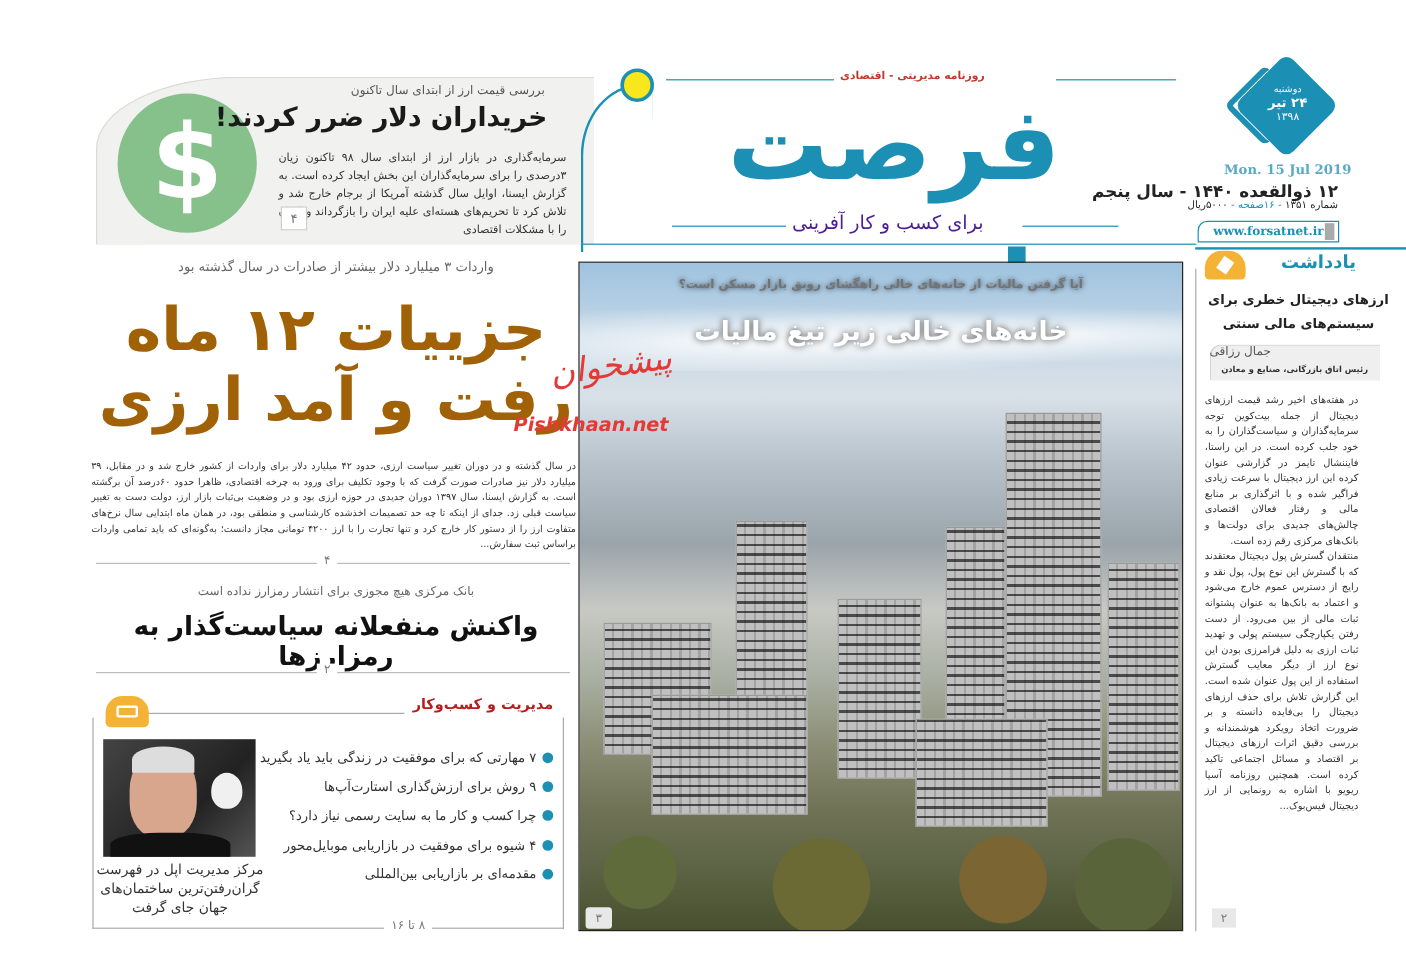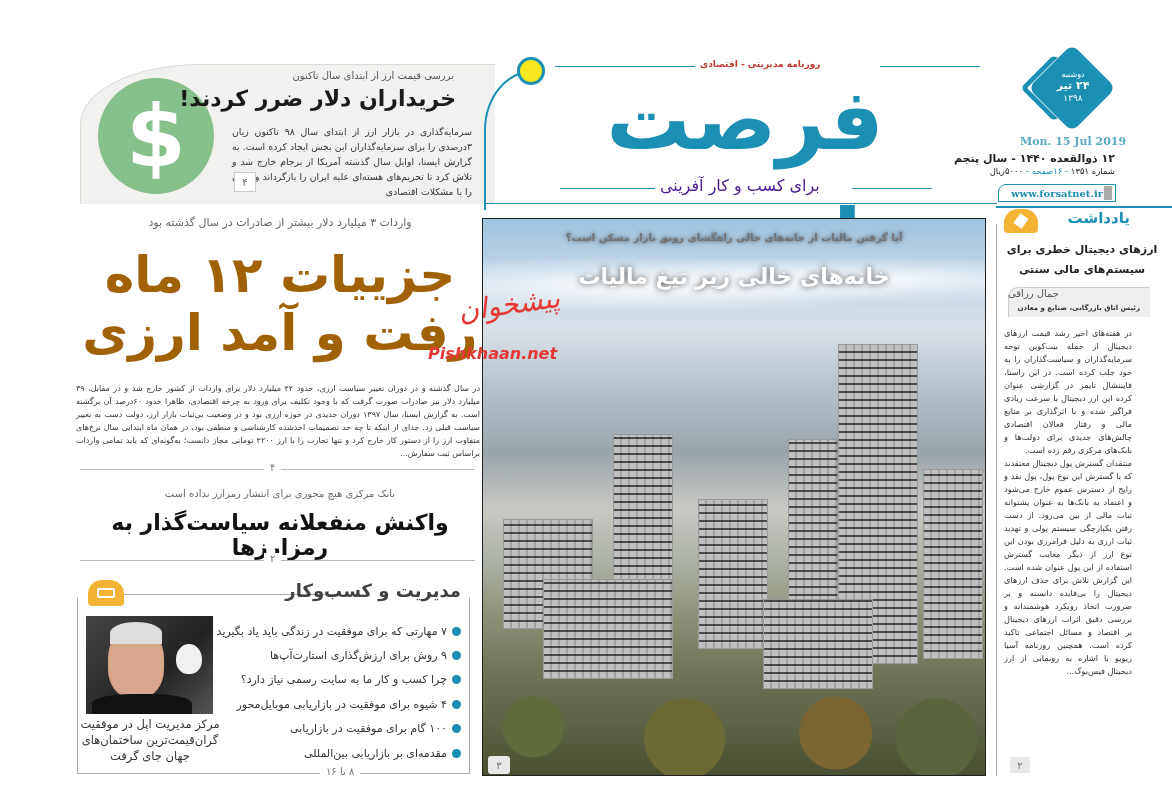--- a/index.html
+++ b/index.html
@@ -25,38 +25,38 @@
   .logo-tag-line-r { position: absolute; left: 852px; top: 188px; width: 80px; height: 1px; background: #1b8fb4; }
   .masthead-rule { position: absolute; left: 485px; top: 203px; width: 512px; height: 1px; background: #1b8fb4; }
 
   .date-diamond { position: absolute; left: 1041px; top: 57px; width: 62px; height: 62px; background: #1b8fb4; transform: rotate(45deg); border-radius: 8px; }
   .date-diamond-chev { position: absolute; left: 1030px; top: 64px; width: 48px; height: 48px; border-left: 5px solid #1b8fb4; border-bottom: 5px solid #1b8fb4; transform: rotate(45deg); border-radius: 6px; }
   .date-text { position: absolute; left: 1046px; top: 70px; width: 54px; text-align: center; color: #fff; }
   .date-text .d1 { font-size: 8px; display: block; }
   .date-text .d2 { font-size: 11px; font-weight: bold; display: block; line-height: 14px; }
   .date-text .d3 { font-size: 9px; display: block; }
   .date-en { position: absolute; left: 1020px; top: 135px; font-size: 11px; color: #5aa9c6; font-weight: bold; direction: ltr; font-family: "DejaVu Serif", serif; }
-  .date-hijri { position: absolute; right: 57px; top: 152px; font-size: 11px; font-weight: bold; color: #222; white-space: nowrap; }
+  .date-hijri { position: absolute; right: 57px; top: 152px; font-size: 14px; font-weight: bold; color: #222; white-space: nowrap; }
   .issue-line { position: absolute; right: 57px; top: 166px; font-size: 8.5px; color: #222; white-space: nowrap; }
   .issue-line .hl { color: #1b8fb4; }
   .site-box { position: absolute; left: 998px; top: 184px; width: 118px; height: 18px; border: 1px solid #1b8fb4; border-radius: 8px 0 0 0; display: flex; align-items: center; justify-content: center; font-size: 10px; color: #1b8fb4; font-weight: bold; direction: ltr; font-family: "DejaVu Serif", serif; }
   .site-bar { position: absolute; left: 1104px; top: 186px; width: 8px; height: 14px; background: #aaa; }
 
   
   .lead-kicker { position: absolute; left: 80px; top: 216px; width: 400px; text-align: center; font-size: 11px; color: #666; }
   .lead-title { position: absolute; left: 80px; top: 246px; width: 400px; text-align: center; font-size: 50px; font-weight: bold; line-height: 58px; color: #a16207; }
   .lead-body { position: absolute; left: 76px; top: 382px; width: 404px; font-size: 8px; line-height: 13px; color: #333; text-align: justify; }
   .sep { position: absolute; height: 1px; background: #bbb; }
   .sep-num { position: absolute; font-size: 10px; color: #777; background: #fff; padding: 0 6px; }
   .second-kicker { position: absolute; left: 80px; top: 488px; width: 400px; text-align: center; font-size: 10px; color: #666; }
   .second-title { position: absolute; left: 80px; top: 510px; width: 400px; text-align: center; font-size: 22px; font-weight: bold; color: #111; }
 
   .mgmt-box { position: absolute; left: 77px; top: 598px; width: 393px; height: 176px; border: 1px solid #aaa; border-top: none; }
   .mgmt-header-line { position: absolute; left: 122px; top: 594px; width: 215px; height: 1px; background: #aaa; }
-  .mgmt-title { position: absolute; right: 711px; top: 580px; font-size: 18px; font-weight: bold; color: #404040; }
+  .mgmt-title { position: absolute; right: 711px; top: 580px; font-size: 12px; font-weight: bold; color: #b91c1c; }
   .mgmt-icon { position: absolute; left: 88px; top: 580px; width: 36px; height: 26px; background: #f5b335; border-radius: 14px 14px 4px 4px; display: flex; align-items: center; justify-content: center; }
   .mgmt-icon span { width: 18px; height: 10px; border: 2px solid #fff; border-radius: 2px; }
   .mgmt-photo { position: absolute; left: 86px; top: 616px; width: 127px; height: 98px; background: linear-gradient(135deg, #444 0%, #222 60%, #555 100%); overflow: hidden; }
   .mgmt-photo .face { position: absolute; left: 22px; top: 10px; width: 56px; height: 72px; border-radius: 45% 45% 40% 40%; background: #d8a58d; }
   .mgmt-photo .hair { position: absolute; left: 24px; top: 6px; width: 52px; height: 22px; border-radius: 50% 50% 0 0; background: #ddd; }
   .mgmt-photo .apple { position: absolute; left: 90px; top: 28px; width: 26px; height: 30px; border-radius: 50% 50% 45% 45%; background: #f0f0f0; }
   .mgmt-photo .shirt { position: absolute; left: 6px; top: 78px; width: 100px; height: 24px; background: #111; border-radius: 40% 40% 0 0; }
   .mgmt-caption-bg { position: absolute; left: 78px; top: 616px; width: 143px; height: 158px; background: #e9e9e9; z-index: -1; }
   .mgmt-caption { position: absolute; left: 80px; top: 716px; width: 140px; text-align: center; font-size: 11.5px; line-height: 16px; color: #333; }
   .mgmt-list { position: absolute; right: 711px; top: 619px; width: 240px; list-style: none; }
@@ -148,41 +148,37 @@
 <div class="mgmt-icon">
     <span></span>
   </div>
 <div class="mgmt-title">مدیریت و کسب‌وکار</div>
 <div class="mgmt-photo">
   <div class="apple"></div>
   <div class="face"></div>
   <div class="hair"></div>
   <div class="shirt"></div>
 </div>
-<div class="mgmt-caption">مرکز مدیریت اپل در موفقیت گران‌قیمت‌ترین ساختمان‌های جهان جای گرفت</div>
+<div class="mgmt-caption">مرکز مدیریت اپل در فهرست گران‌رفتن‌ترین ساختمان‌های جهان جای گرفت</div>
 <ul class="mgmt-list">
   <li>
       <span class="bullet"></span>
       <span>۷ مهارتی که برای موفقیت در زندگی باید یاد بگیرید</span>
     </li>
   <li>
       <span class="bullet"></span>
       <span>۹ روش برای ارزش‌گذاری استارت‌آپ‌ها</span>
     </li>
   <li>
       <span class="bullet"></span>
       <span>چرا کسب و کار ما به سایت رسمی نیاز دارد؟</span>
     </li>
   <li>
       <span class="bullet"></span>
       <span>۴ شیوه برای موفقیت در بازاریابی موبایل‌محور</span>
-    </li>
-  <li>
-      <span class="bullet"></span>
-      <span>۱۰۰ گام برای موفقیت در بازاریابی</span>
     </li>
   <li>
       <span class="bullet"></span>
       <span>مقدمه‌ای بر بازاریابی بین‌المللی</span>
     </li>
 </ul>
 <div class="mgmt-pages">۸ تا ۱۶</div>
 
 <div class="photo">
   <div class="snow"></div>

